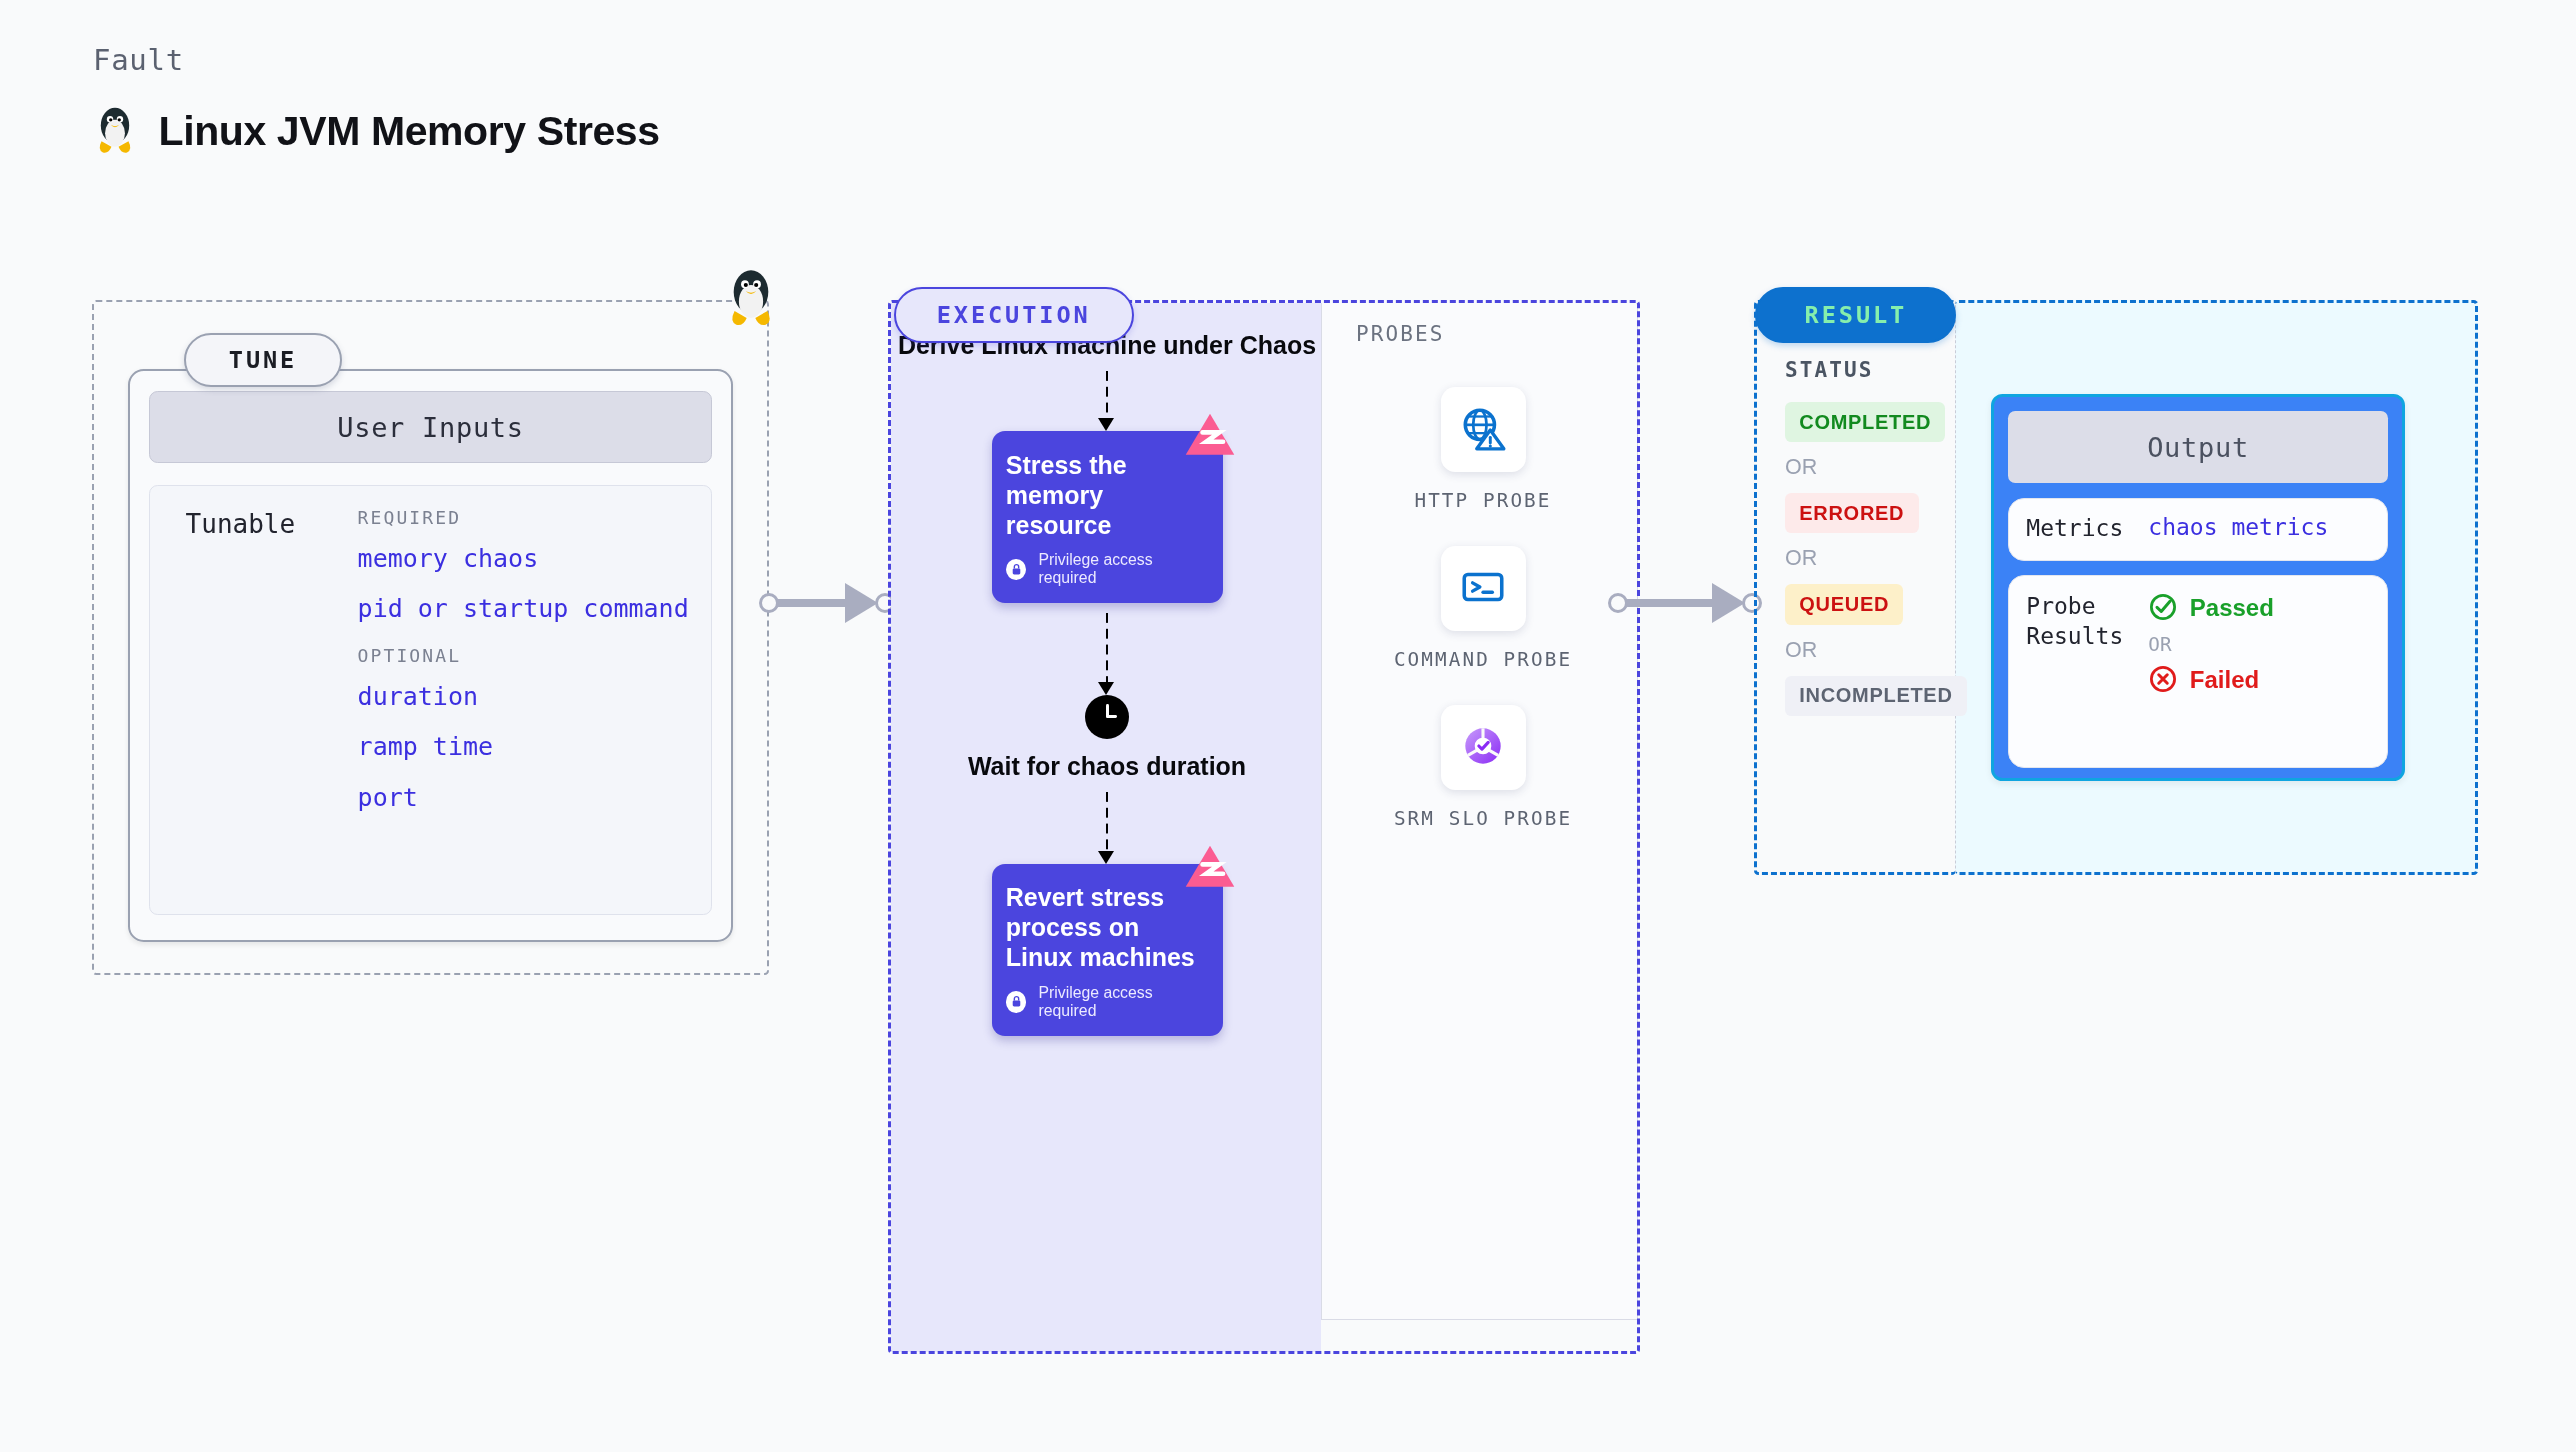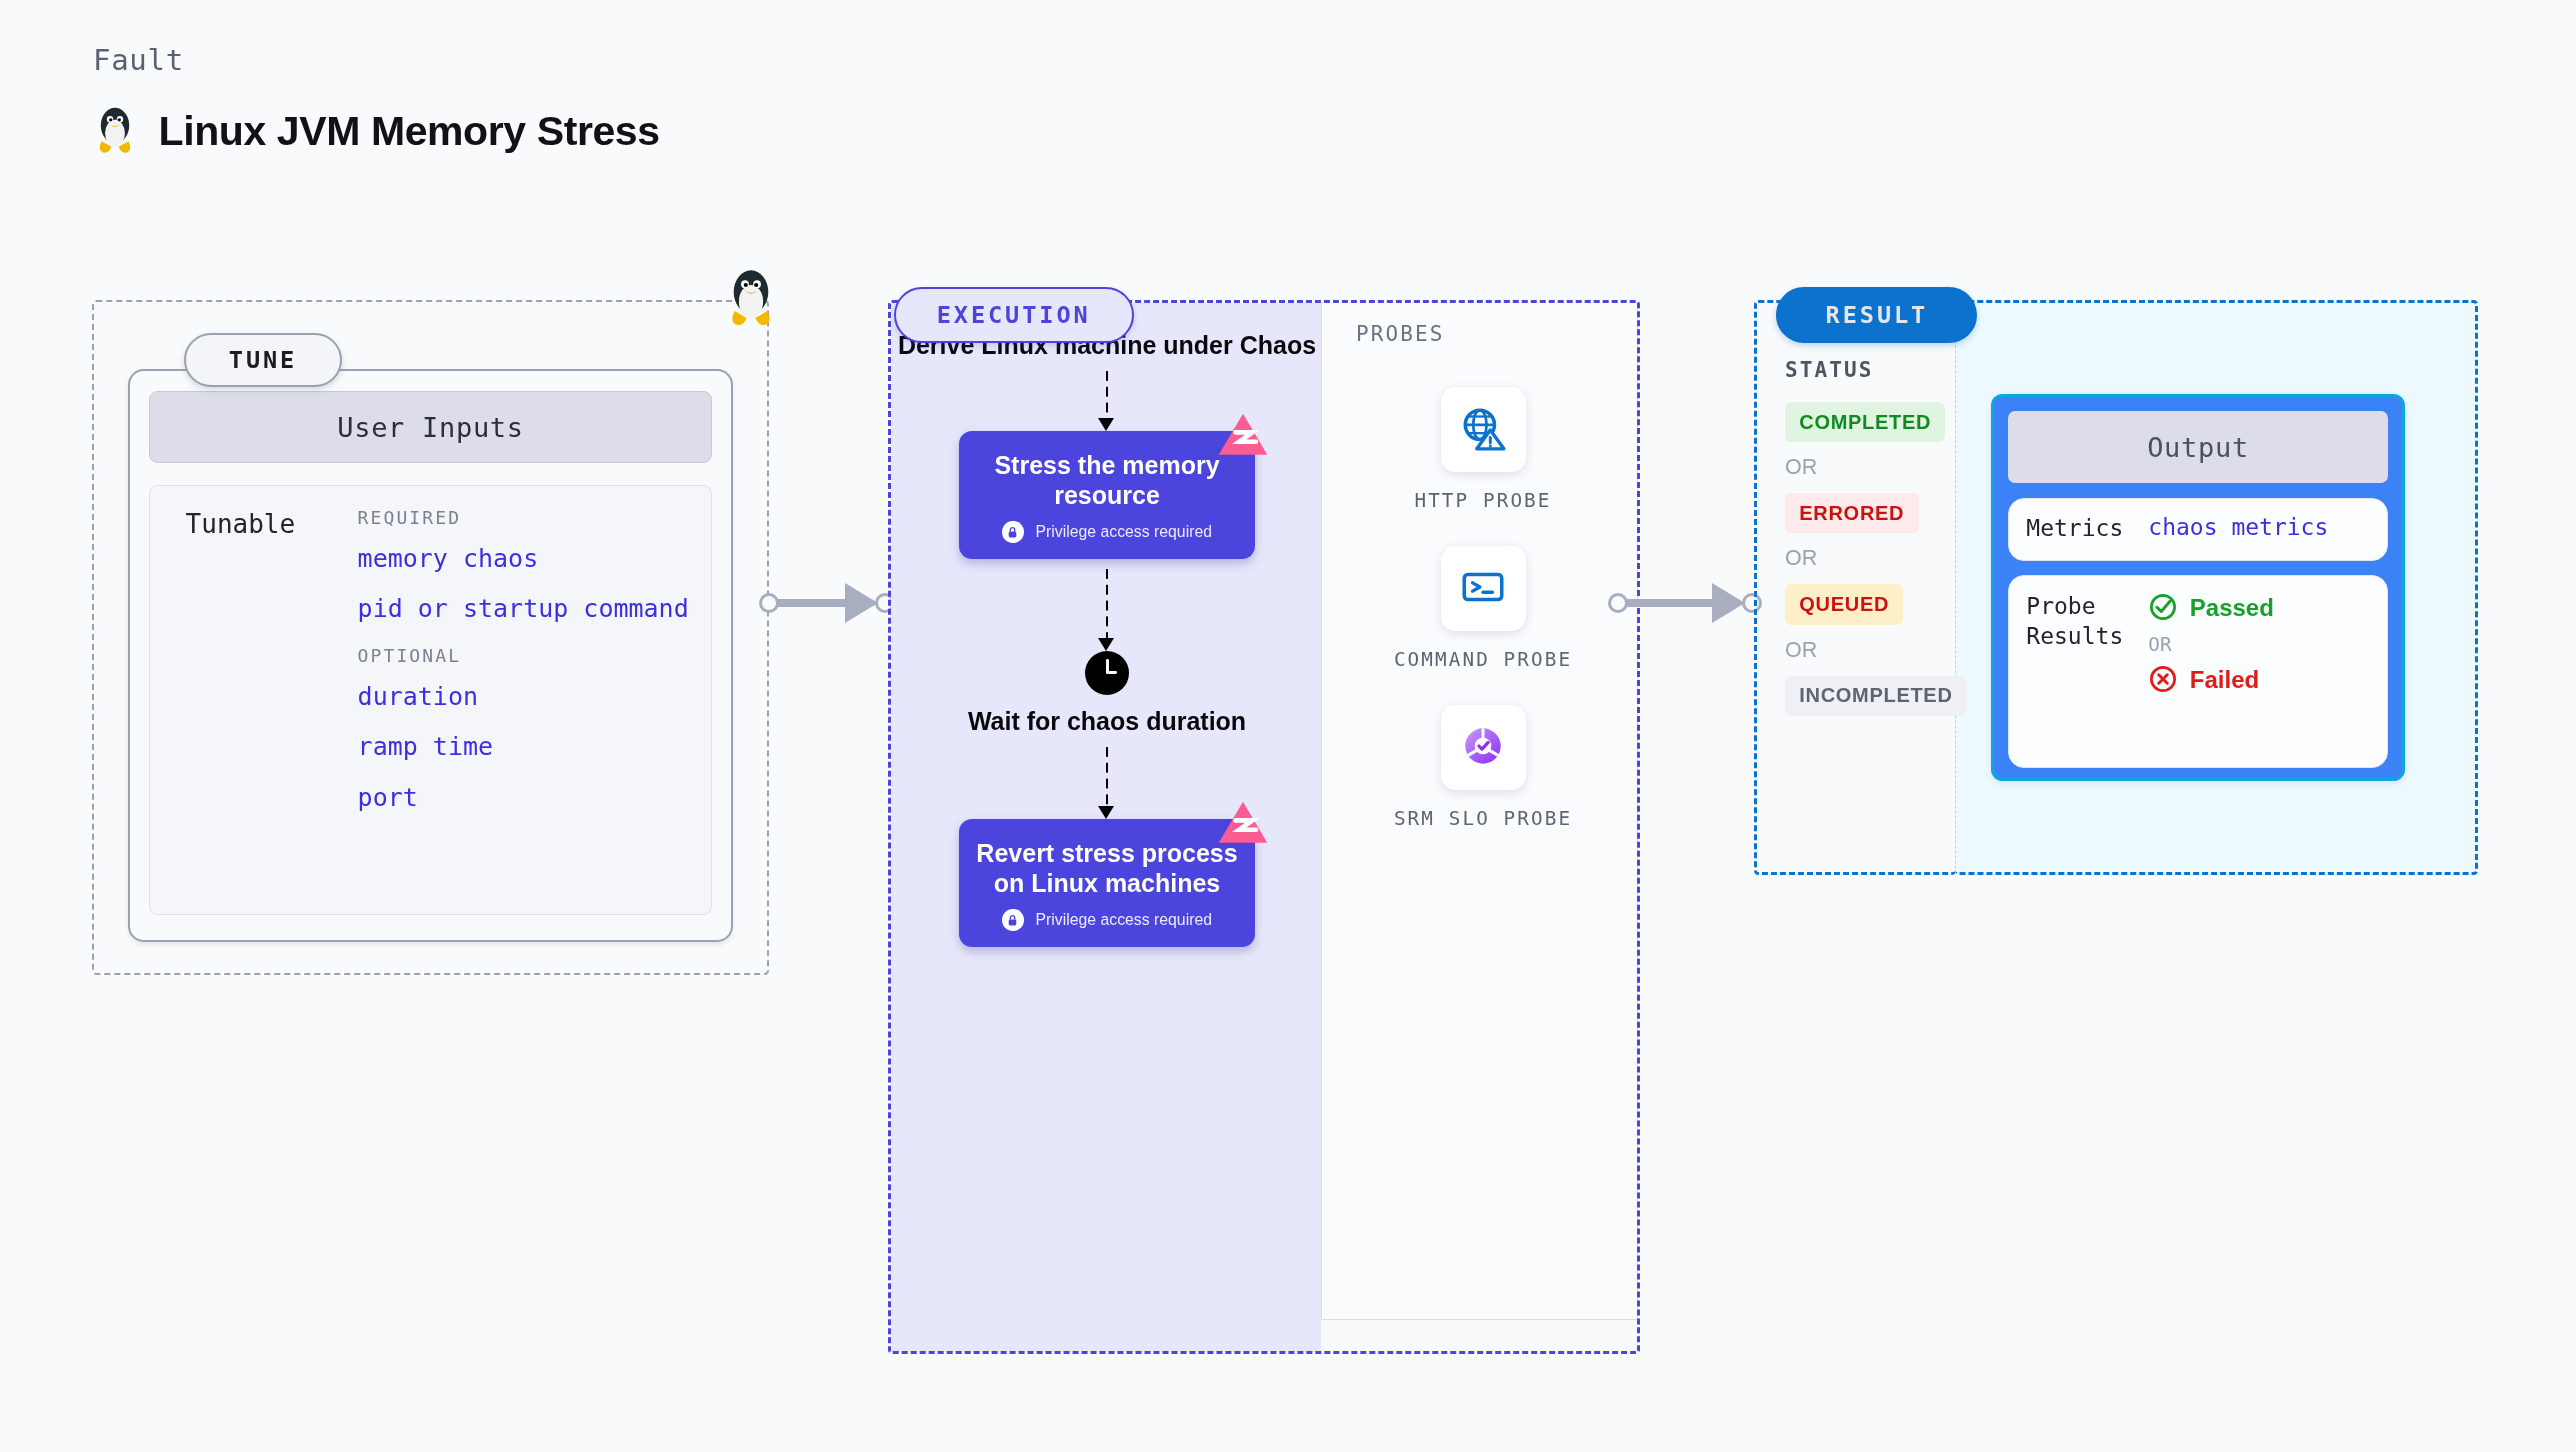--- a/index.html
+++ b/index.html
@@ -33,23 +33,22 @@
   }
   .badge-tune {
     background: #f4f5f9; border: 2.1px solid #9aa1b1; color: #1b1d24;
     box-shadow: 0 2.9px 6.4px rgba(80,90,120,.2);
   }
   .badge-exec {
     background: #e7e7fb; border: 2.9px solid #4b45de; color: #4b45de;
     box-shadow: 0 2.9px 6.4px rgba(75,69,222,.2);
   }
   .badge-result {
-    background: #0d71ce; border: 2.9px solid #0d71ce; color: #e5e5e5;
+    background: #0d71ce; border: 2.9px solid #0d71ce; color: #86efac;
     box-shadow: 0 2.9px 6.4px rgba(13,113,206,.25);
-    margin-left: 21px;
   }
 
   .dash-box { position: absolute; }
 
   
   #tune-region { left: 92px; top: 287px; width: 677px; height: 688px; }
   #tune-dash {
     left: 0; top: 13px; width: 677px; height: 675px;
     border: 2.9px dashed #9aa1b1; border-radius: 4.3px;
   }
@@ -128,22 +127,22 @@
     width: 2.9px; position: relative; margin: 10px 0;
     background-image: linear-gradient(#000 60%, transparent 0%);
     background-size: 2.9px 15.8px; background-repeat: repeat-y;
   }
   .flow-arrow::after {
     content: ""; position: absolute; left: -7.2px; bottom: -10px;
     width: 0; height: 0; border-left: 8.6px solid transparent;
     border-right: 8.6px solid transparent; border-top: 13px solid #000;
   }
   .exec-card {
-    position: relative; width: 296px; background: #4b45de; border-radius: 13px;
-    padding: 18.6px 14.3px 15.8px 14.3px; text-align: center;
+    position: relative; width: 231px; background: #4b45de; border-radius: 13px;
+    padding: 18.6px 14.3px 15.8px 14.3px; 
     box-shadow: 0 4.3px 10px rgba(40,35,140,.25);
   }
   .exec-card-title {
     font-size: 25px; font-weight: bold; color: #ffffff; line-height: 1.2;
   }
   .exec-card-sub {
     display: flex; align-items: center; justify-content: center; gap: 12px;
     margin-top: 11.5px; font-size: 15.8px; color: #eceaff;
   }
   .lock-badge {

